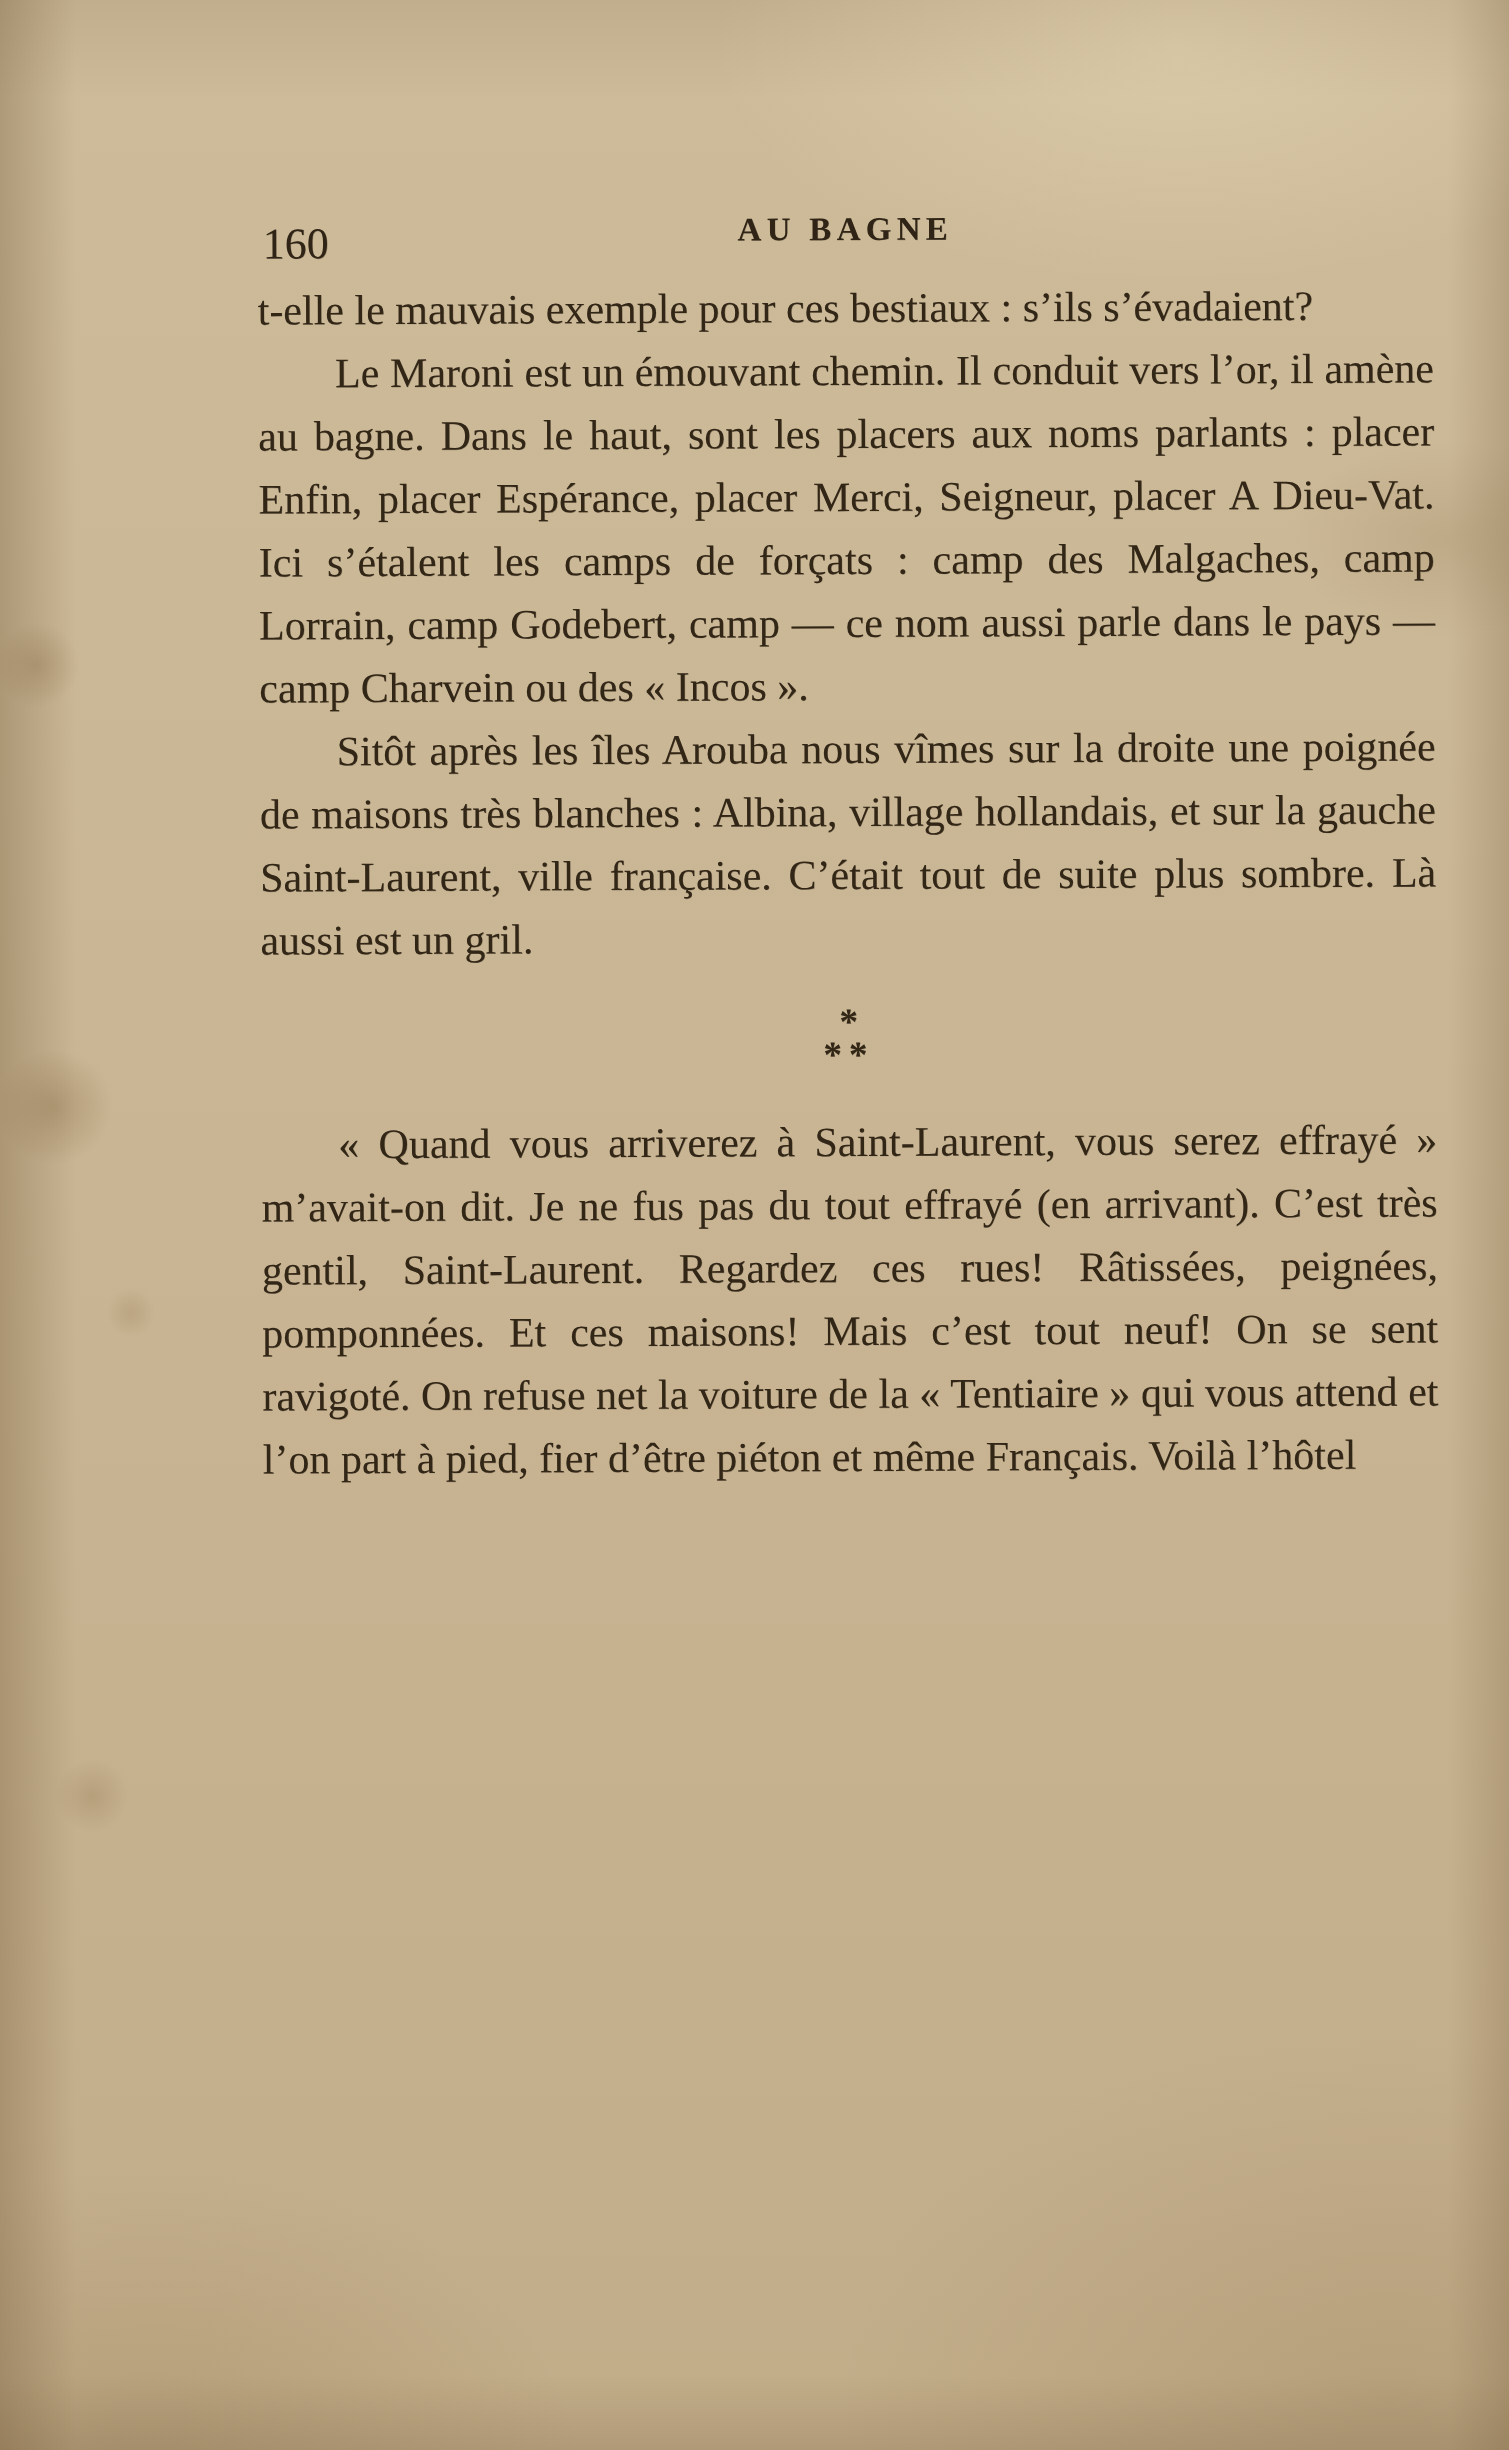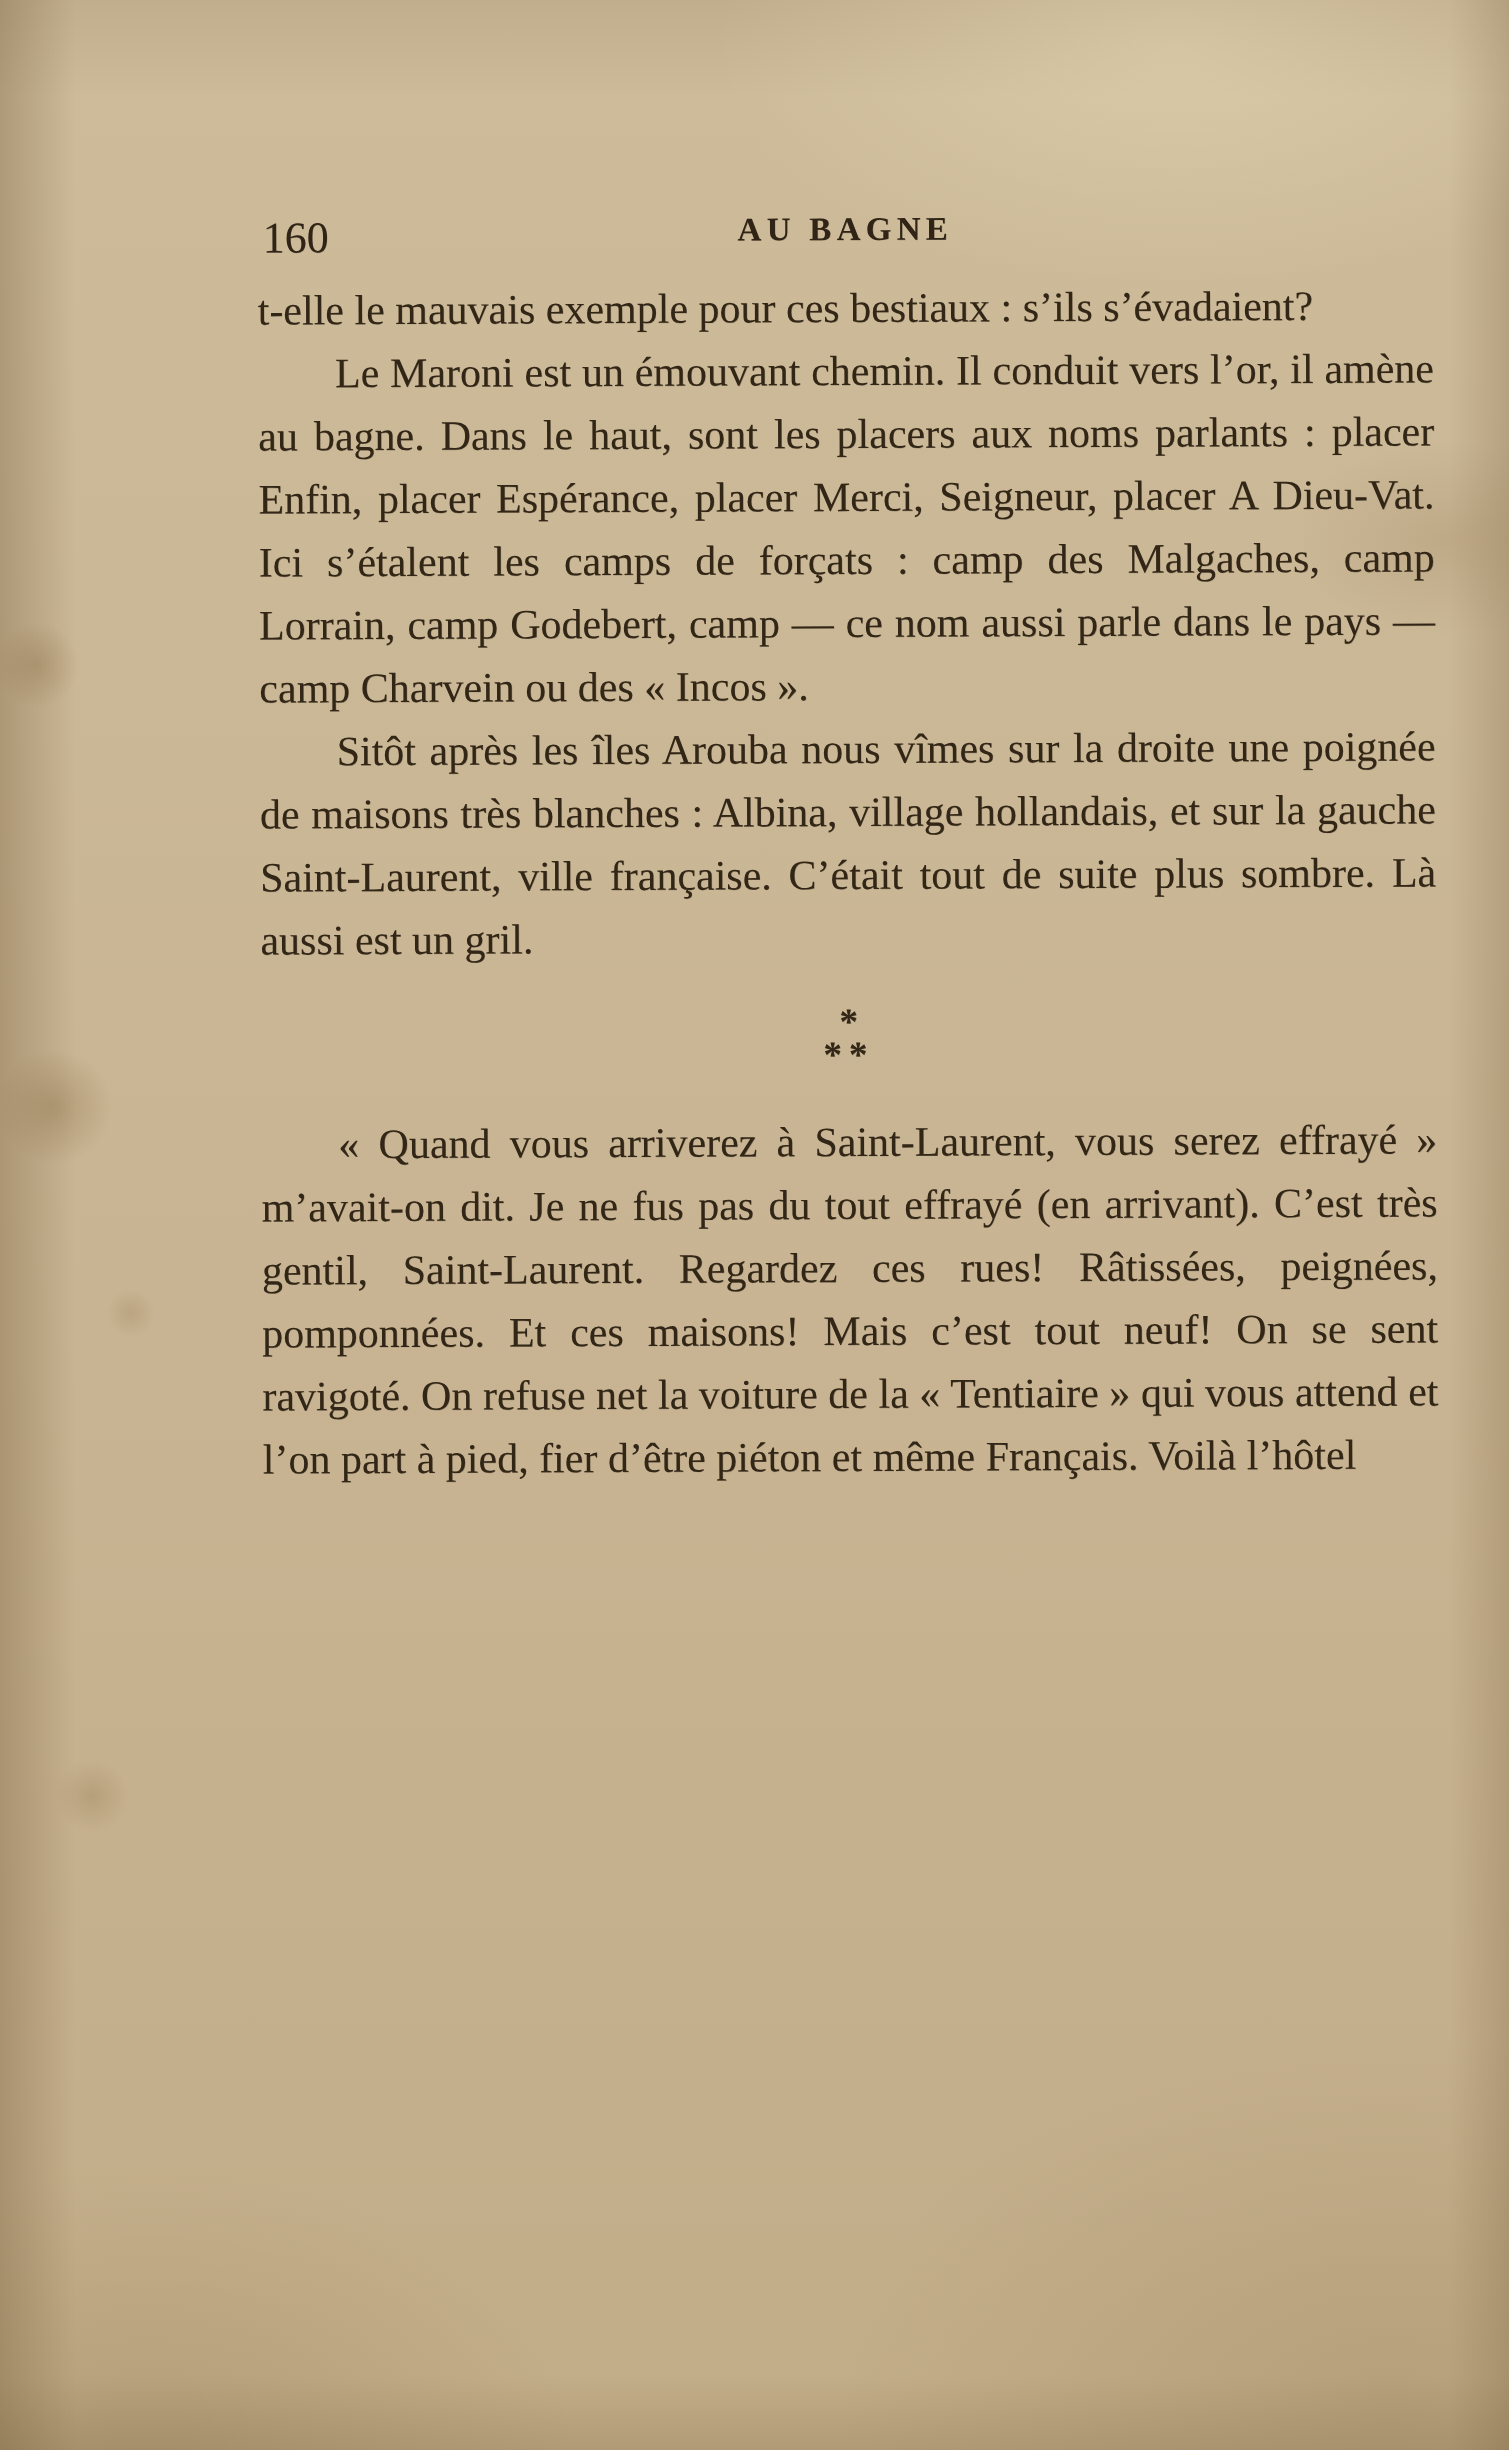--- a/index.html
+++ b/index.html
@@ -35,21 +35,21 @@
     transform: rotate(-0.25deg);
     color: #322617;
   }
   .header-row {
     position: relative;
     height: 51px;
   }
   .page-number {
     position: absolute;
     left: 5.3px;
-    top: 9px;
+    top: 15px;
     font-size: 44px;
     line-height: 47px;
     color: #2f2416;
     text-shadow: 0.4px 0.4px 0 rgba(50,38,23,0.35);
   }
   .running-title {
     position: absolute;
     left: 0;
     right: 0;
     top: 7px;

